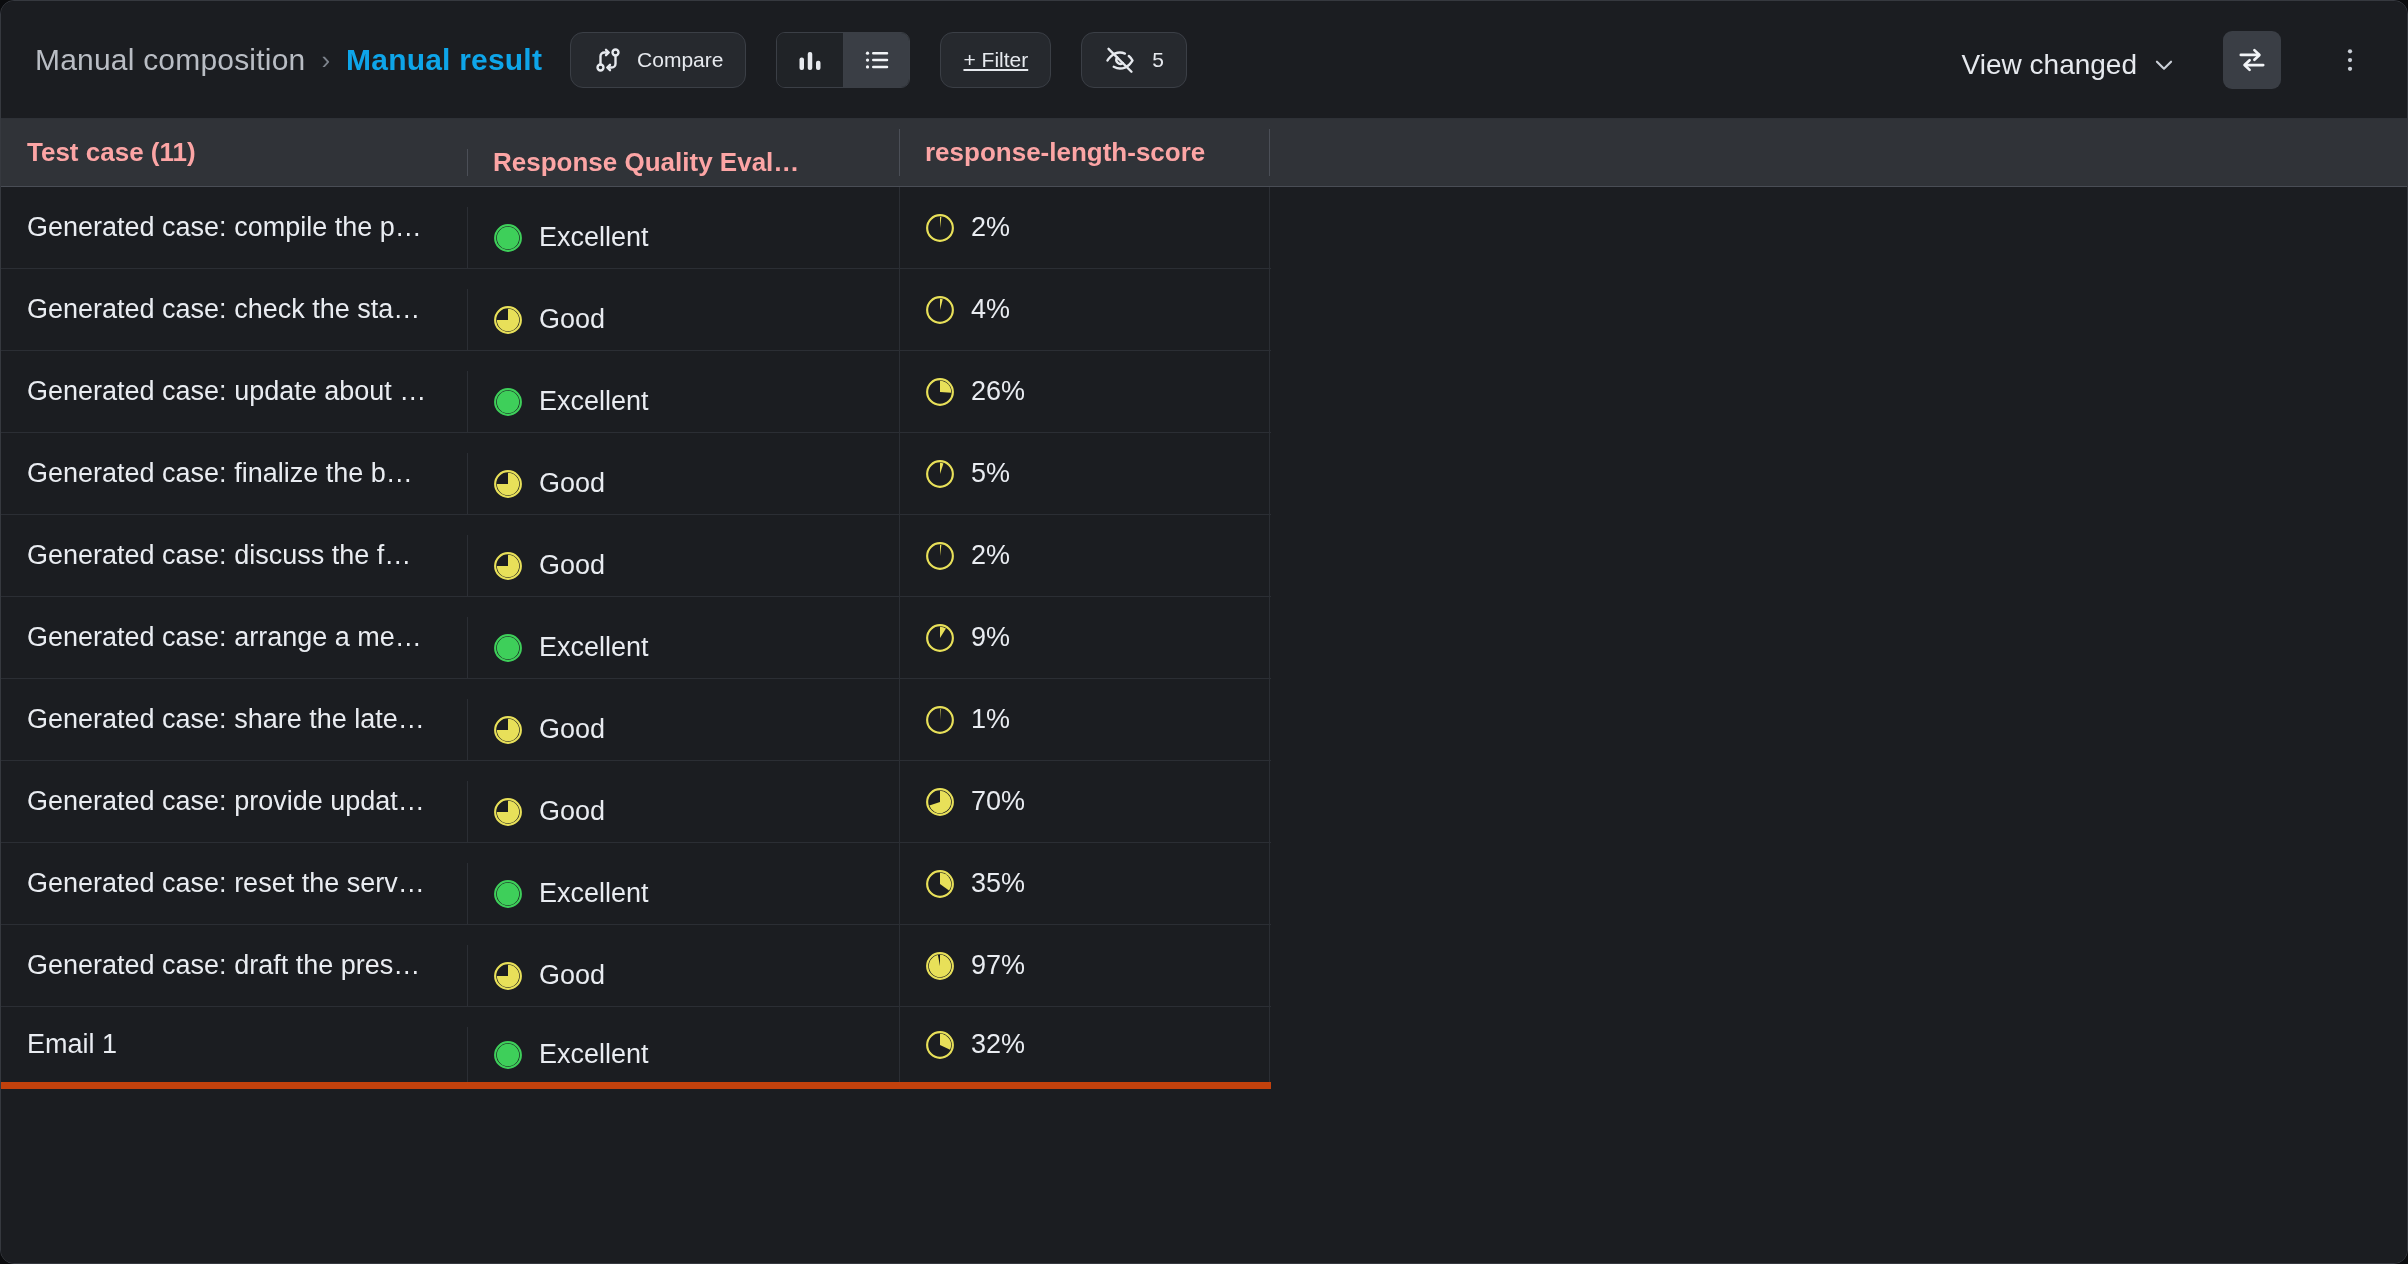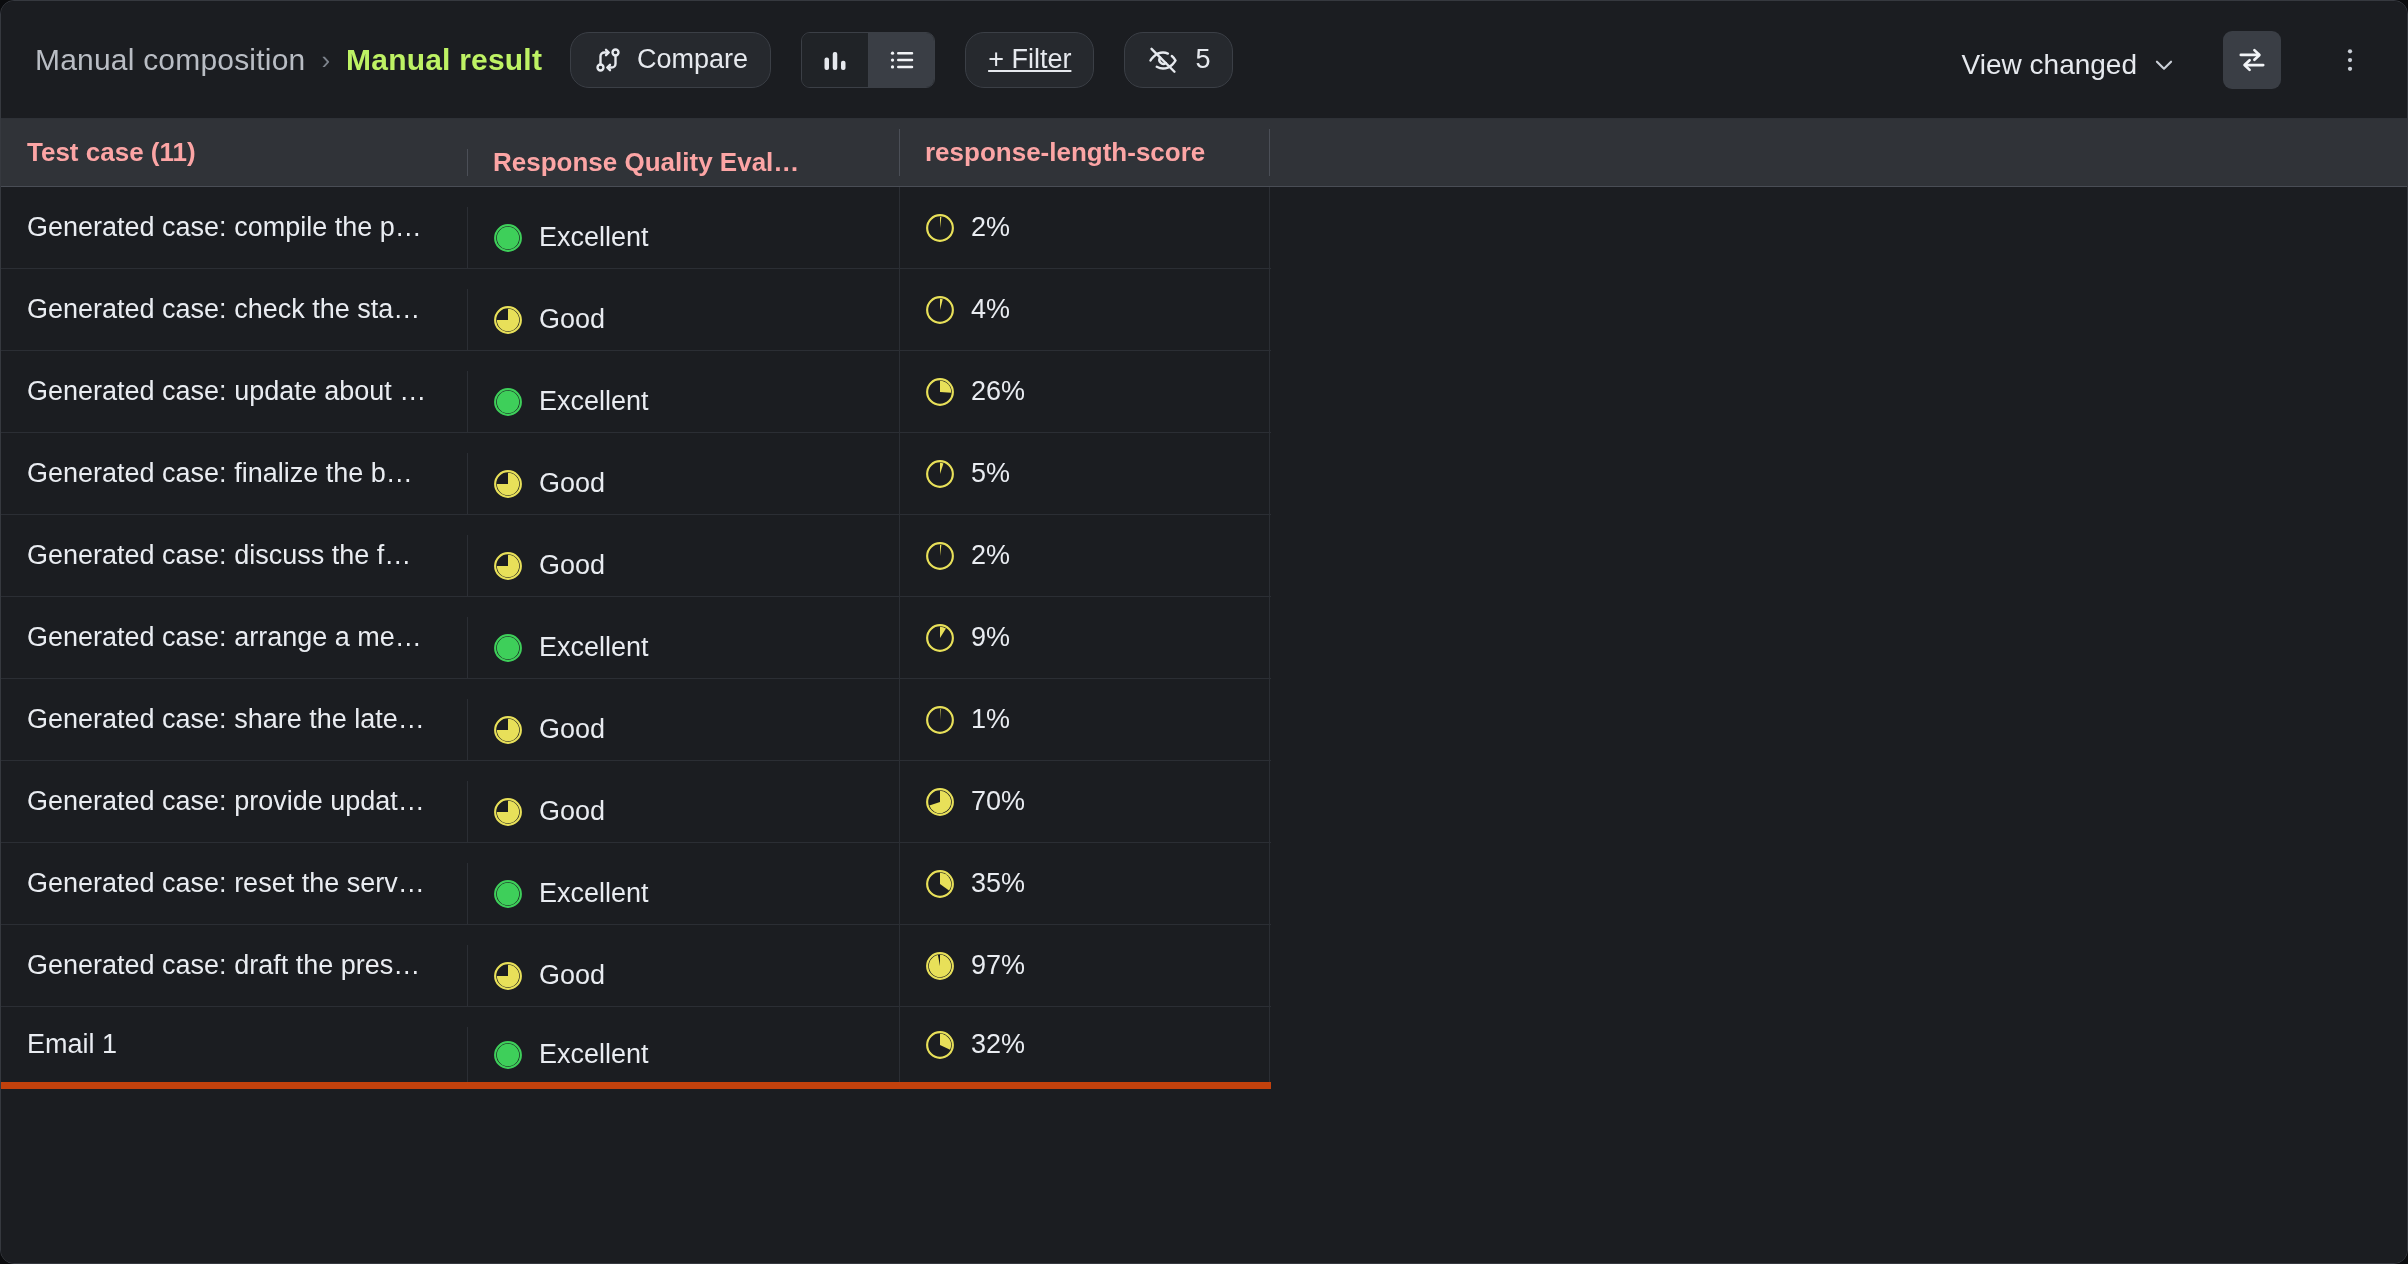--- a/index.html
+++ b/index.html
@@ -45,37 +45,37 @@
     color: #b9bdc4;
     letter-spacing: .2px;
   }
   .crumb-sep {
     font-size: 26px;
     color: #7d838c;
     line-height: 1;
   }
   .crumb-current {
     font-size: 30px;
-    color: #bef264;
+    color: #0ea5e9;
     font-weight: 700;
     letter-spacing: .2px;
   }
 
   .btn {
     display: inline-flex;
     align-items: center;
     justify-content: center;
     gap: 14px;
     height: 56px;
     padding: 0 22px;
     background: #26292e;
     border: 1px solid #3b3f46;
-    border-radius: 19px;
+    border-radius: 13px;
     color: #e6e9ee;
-    font-size: 27px;
+    font-size: 21px;
     cursor: pointer;
     white-space: nowrap;
   }
 
   .btn-compare { margin-right: 30px; }
 
   .seg-group {
     display: inline-flex;
     border: 1px solid #3b3f46;
     border-radius: 9px;

